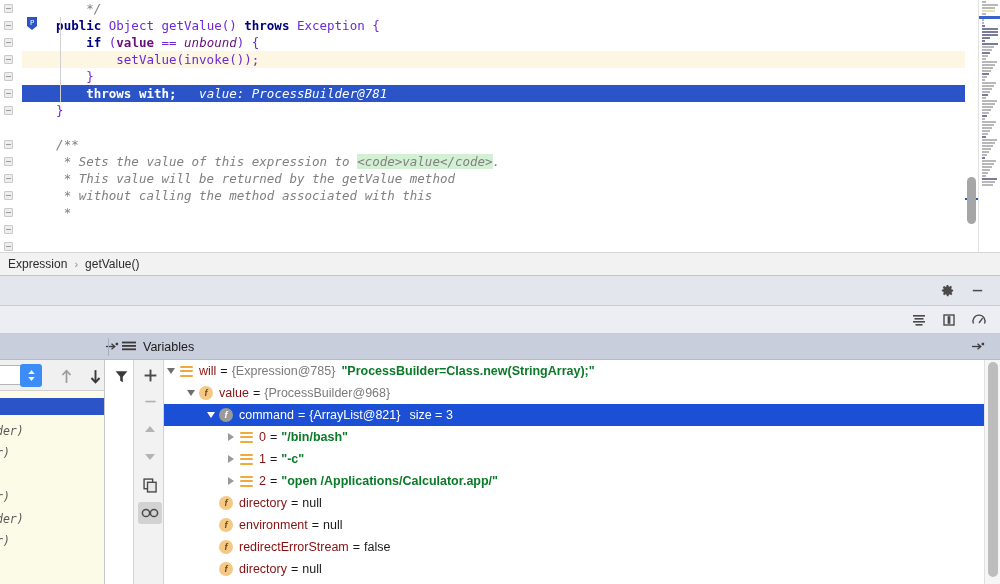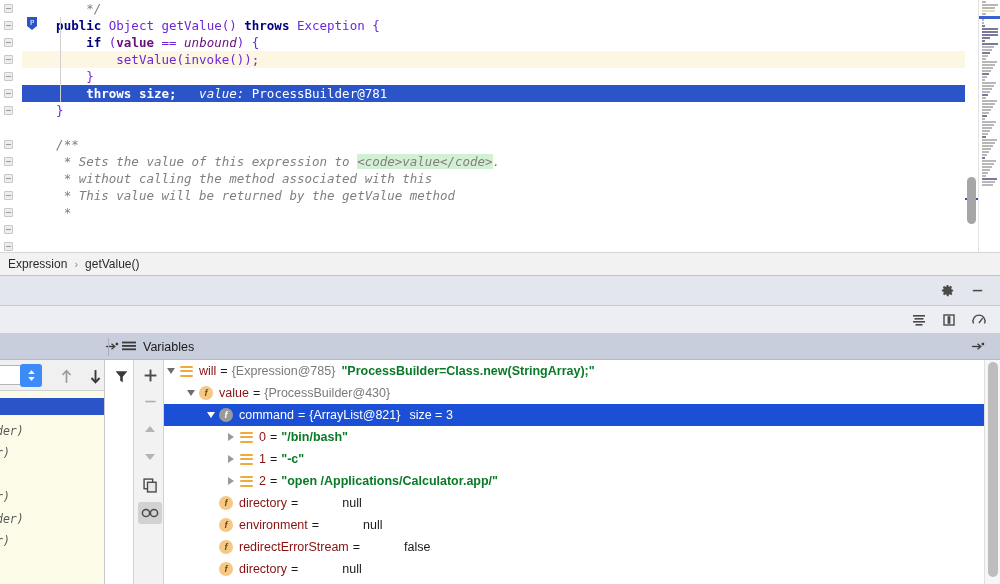--- a/index.html
+++ b/index.html
@@ -27,21 +27,21 @@
 
   .kw { color:#000080; font-weight:bold; }
   .fld { color:#660e7a; font-weight:bold; }
   .ital { color:#660e7a; font-style:italic; }
   .plain { color:#6d28d9; }
   .cmt { color:#808080; font-style:italic; }
   .cmt-tag { color:#808080; font-style:italic; font-weight:bold; text-decoration:underline; }
   .cmt-bold { color:#404040; font-style:italic; font-weight:bold; }
   .cmt-code { color:#808080; font-style:italic; background:#d4f0d4; }
   .hint-label { color:#a8b6d8; font-style:italic; font-weight:normal; }
-  .hint-val { color:#e8a33d; }
+  .hint-val { color:#e8a33d; font-style:italic; }
 
   .indent-guide { position:absolute; top:17px; left:60px; width:1px; height:85px; background:#d0d0d0; }
 
   
   .ed-scroll { position:absolute; right:22px; top:0; width:13px; height:252px; background:#ffffff; }
   .ed-thumb { position:absolute; left:2px; top:177px; width:9px; height:47px;
     background:#a6a6a6; border-radius:5px; }
   .ed-marker { position:absolute; left:0; width:13px; height:2px; background:#2a54c8; }
 
   .minimap { position:absolute; right:0; top:0; width:22px; height:252px;
@@ -119,21 +119,21 @@
   .ic-f { width:14px; height:14px; border-radius:50%; background:#f5c885; color:#6b4a12;
     font-size:9px; font-style:italic; font-weight:bold; display:flex; align-items:center;
     justify-content:center; line-height:1; }
   .ic-f.gray { background:#9a9a9a; color:#ffffff; }
 
   .vname { color:#871010; }
   .veq { color:#1a1a1a; margin:0 4px; }
   .vtype { color:#7a7a7a; }
   .vsize { color:#1a1a1a; margin-left:9px; }
   .vstr { color:#0a7a28; font-weight:bold; }
-  .vnull { color:#1a1a1a;margin-left:40px; }
+  .vnull { color:#1a1a1a; }
 
   .tree-sb { position:absolute; right:0; top:0; width:16px; height:224px; background:#f6f6f6;
     border-left:1px solid #e0e0e0; }
   .tree-sb-thumb { position:absolute; left:3px; top:2px; width:10px; height:215px;
     background:#bdbdbd; border-radius:5px; }
 
   svg { display:block; }
 </style>
 </head>
 <body>
@@ -186,27 +186,27 @@
           <i></i>
         </div>
       </div>
 
     <div class="code-area" id="codeArea">
         <div class="line"><span>        </span><span class="cmt">*/</span></div>
         <div class="line"><span>    </span><span class="kw">public </span><span class="plain">Object getValue() </span><span class="kw">throws </span><span class="plain">Exception {</span></div>
         <div class="line"><span>        </span><span class="kw">if </span><span class="plain">(</span><span class="fld">value</span><span class="plain"> == </span><span class="ital">unbound</span><span class="plain">) {</span></div>
         <div class="line hl-yellow"><span>            </span><span class="plain">setValue(invoke());</span></div>
         <div class="line"><span>        </span><span class="plain">}</span></div>
-        <div class="line hl-blue"><span>        </span><span class="kw">throws </span><span class="fld">size;</span><span class="hint-label">   value: </span><span class="hint-val">ProcessBuilder@781</span></div>
+        <div class="line hl-blue"><span>        </span><span class="kw">throws </span><span class="fld">with;</span><span class="hint-label">   value: </span><span class="hint-val">ProcessBuilder@781</span></div>
         <div class="line"><span>    </span><span class="plain">}</span></div>
         <div class="line"><span></span><span class="plain"></span></div>
         <div class="line"><span>    </span><span class="cmt">/**</span></div>
         <div class="line"><span>    </span><span class="cmt"> * Sets the value of this expression to </span><span class="cmt-code">&lt;code&gt;value&lt;/code&gt;</span><span class="cmt">.</span></div>
+        <div class="line"><span>    </span><span class="cmt"> * This value will be returned by the getValue method</span></div>
         <div class="line"><span>    </span><span class="cmt"> * without calling the method associated with this</span></div>
-        <div class="line"><span>    </span><span class="cmt"> * This value will be returned by the getValue method</span></div>
         <div class="line"><span>    </span><span class="cmt"> *</span></div>
       </div>
     <div class="indent-guide"></div>
 
     <div style="position:absolute;left:27px;top:17px;width:10px;height:13px;">
       <svg width="10" height="13" viewBox="0 0 10 13">
           <rect x="0" y="0" width="10" height="9" fill="#2a54c8"></rect>
           <path d="M0 9 L5 13 L10 9 Z" fill="#2a54c8"></path>
           <text x="5" y="7.5" font-size="7" fill="#fff" text-anchor="middle" font-family="DejaVu Sans">P</text>
         </svg>
@@ -458,21 +458,21 @@
         <div class="trow">
           <span style="flex: 0 0 20px;"></span>
           <span class="arrow">
             <span class="tri-d"></span>
           </span>
           <span class="vicon">
             <span class="ic-f">f</span>
           </span>
           <span class="vname">value</span>
           <span class="veq">=</span>
-          <span class="vtype">{ProcessBuilder@430}</span>
+          <span class="vtype">{ProcessBuilder@968}</span>
         </div>
         <div class="trow sel">
           <span style="flex: 0 0 40px;"></span>
           <span class="arrow">
             <span class="tri-d"></span>
           </span>
           <span class="vicon">
             <span class="ic-f gray">f</span>
           </span>
           <span class="vname">command</span>

